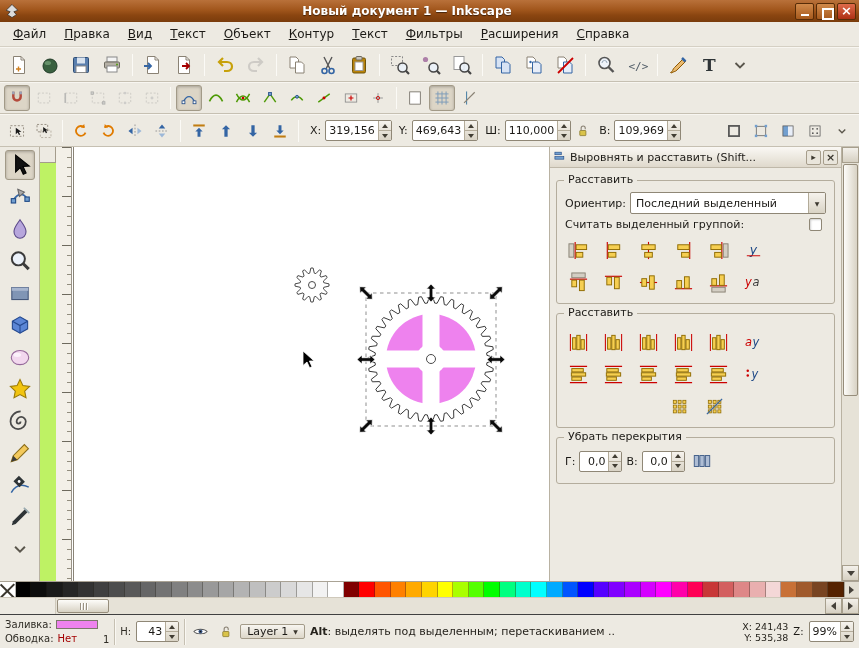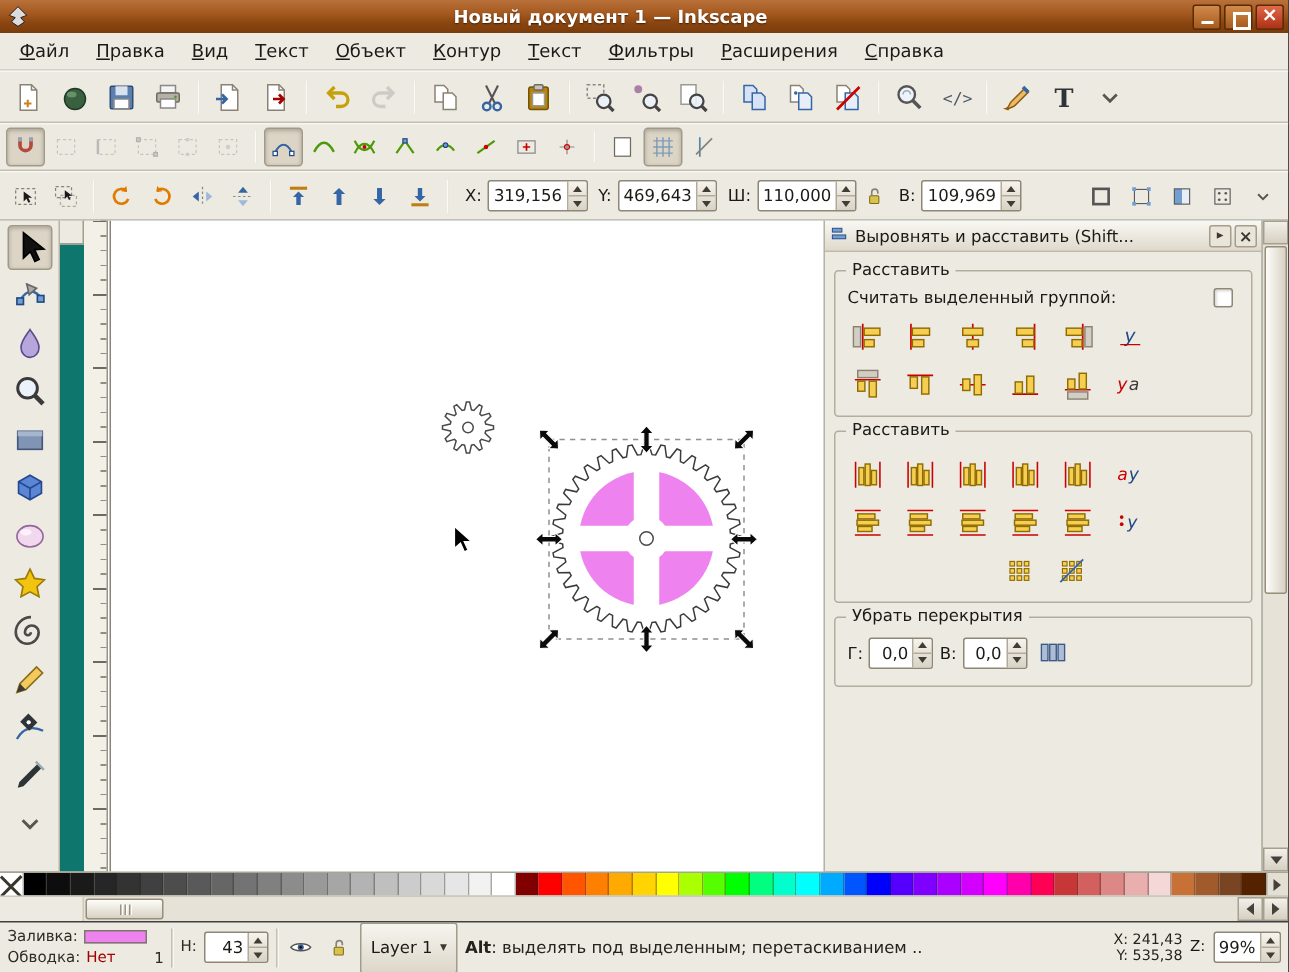--- a/index.html
+++ b/index.html
@@ -1,18 +1,18 @@
 <!DOCTYPE html>
 <html><head>
 <meta charset="utf-8">
 <style>
   *{box-sizing:border-box;margin:0;padding:0}
   html,body{background:#3b3832}
   body{font-family:"DejaVu Sans","Liberation Sans",sans-serif;font-size:11px;color:#1c1a16}
-  .window{width:859px;height:648px;background:#0f766e;display:flex;flex-direction:column;overflow:hidden;outline:1px solid #2f2a22}
+  .window{width:859px;height:648px;background:#bef264;display:flex;flex-direction:column;overflow:hidden;outline:1px solid #2f2a22}
   
   .titlebar{height:22px;flex:0 0 22px;background:linear-gradient(#b9713a,#a1561c 45%,#8a4510 70%,#7a3c0c);display:flex;align-items:center;padding:0 3px}
   .win-icon{width:18px;height:18px;display:flex;align-items:center;justify-content:center}
   .tb-title{flex:1;text-align:center;color:#fff;font-weight:bold;font-size:12px;text-shadow:0 1px 1px rgba(0,0,0,.55);white-space:nowrap;overflow:hidden}
   .win-btn{width:19px;height:17px;margin-left:2px;border:1px solid #572c07;border-radius:2px;background:linear-gradient(#d18a4b,#a65a1d);position:relative}
   .win-btn.close{background:linear-gradient(#df6a4a,#ad3014)}
   .win-btn.min::after{content:"";position:absolute;left:5px;bottom:3px;width:8px;height:2px;background:#fff}
   .win-btn.max::after{content:"";position:absolute;left:5px;top:4px;width:8px;height:8px;border:2px solid #fff}
   .win-btn.close::after{content:"×";position:absolute;left:0;right:0;top:-1px;text-align:center;color:#fff;font-weight:bold;font-size:13px}
   
@@ -106,21 +106,21 @@
   
   .statusbar{height:34px;flex:0 0 34px;display:flex;align-items:center;background:#edeae2;border-top:1px solid #404040;padding:0 5px;gap:5px;overflow:hidden}
   .fs-block{display:flex;flex-direction:column;justify-content:center;gap:2px}
   .fs-row{display:flex;align-items:center;gap:4px;height:12px}
   .fs-label{font-size:10px;color:#2e2b24}
   .fill-swatch{width:42px;height:9px;border:1px solid #7c776b}
   .stroke-none{font-size:10px;color:#a40000}
   .sw-num{font-size:10px;color:#2e2b24;align-self:flex-end;margin-bottom:3px}
   .sep-v{width:1px;height:26px;background:#c6c0b2;box-shadow:1px 0 0 #faf8f3;flex:0 0 auto}
   .sb-icon-btn{width:20px;height:20px;display:flex;align-items:center;justify-content:center;border:1px solid transparent;border-radius:2px}
-  .layer-combo{display:flex;align-items:center;gap:5px;height:34px;padding:0 6px;border:1px solid #a39b89;border-radius:2px;background:linear-gradient(#f7f5f0,#ddd7c9);font-size:11px}
+  .layer-combo{display:flex;align-items:center;gap:5px;height:15px;padding:0 6px;border:1px solid #a39b89;border-radius:2px;background:linear-gradient(#f7f5f0,#ddd7c9);font-size:11px}
   .layer-combo::after{content:"▼";font-size:6px;color:#3c382f}
   .status-msg{flex:1;white-space:nowrap;overflow:hidden;font-size:11px;color:#26231d}
   .coords{display:flex;flex-direction:column;align-items:flex-end;font-size:9.5px;line-height:11px;color:#26231d;min-width:56px}
   .zoom-label{font-size:10px}
 </style>
 </head>
 <body>
 
 <div class="window">
 
@@ -678,20 +678,27 @@
               <rect x="3" y="12" width="14" height="4" fill="#729fcf" stroke="#204a87"></rect>
             </svg></span>
         <span class="dock-title">Выровнять и расставить (Shift...</span>
         <span class="dock-hbtn pop"></span>
         <span class="dock-hbtn close"></span>
       </div>
       <div class="dock-body">
 
         <div class="group">
           <span class="group-title">Расставить</span>
+          <div class="drow">
+            <span>Ориентир:</span>
+            <div class="combo">
+              <span class="combo-text">Последний выделенный</span>
+              <span class="combo-arrow"></span>
+            </div>
+          </div>
           <div class="drow between">
             <span>Считать выделенный группой:</span>
             <span class="checkbox"></span>
           </div>
           <div class="icon-row">
               <span class="mini-btn">
                 <svg width="21" height="21" viewBox="0 0 22 22" xmlns="http://www.w3.org/2000/svg">
                   <rect x="1" y="4" width="5" height="14" fill="#d3cec3" stroke="#8a8274"></rect>
                   <path d="M7.5,2v18" stroke="#cc0000" stroke-width="1.2"></path>
                   <rect x="8.5" y="5" width="11" height="5" fill="#f6cf52" stroke="#8f6b00"></rect>

